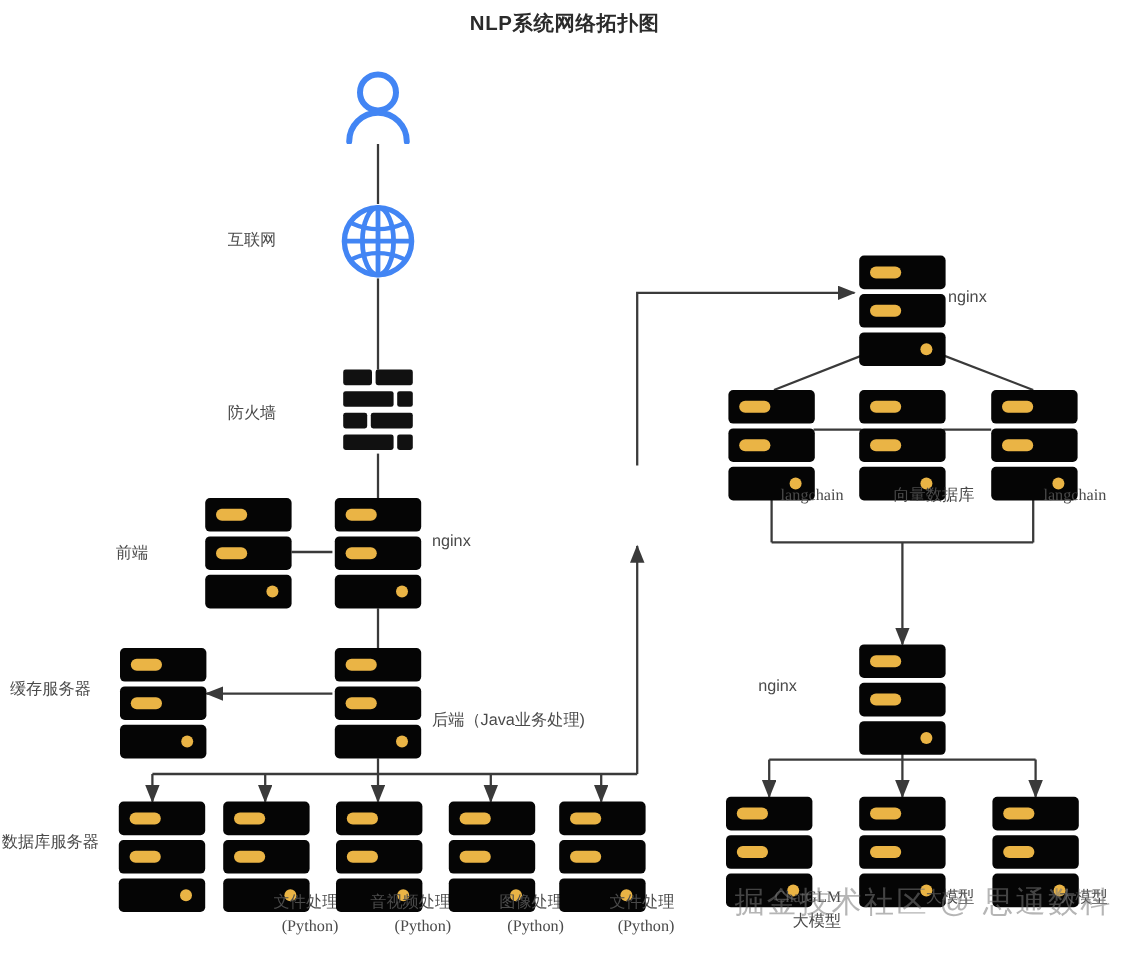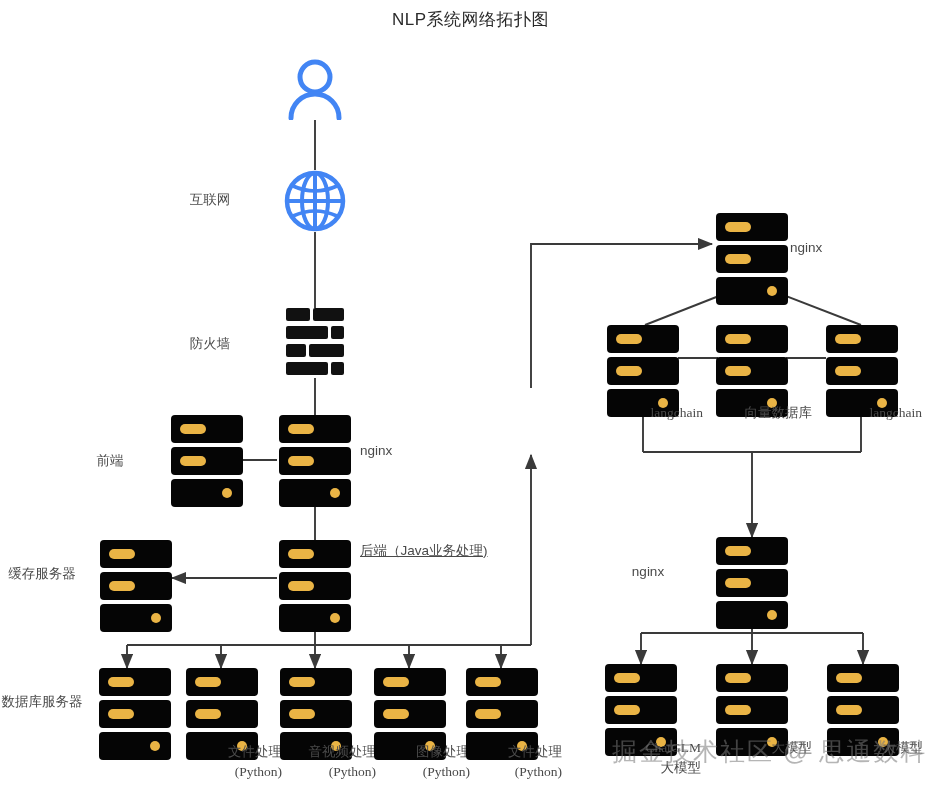--- a/index.html
+++ b/index.html
@@ -28,21 +28,21 @@
     height: 795px;
     pointer-events: none;
   }
   .title {
     position: absolute;
     left: 0;
     top: 8px;
     width: 941px;
     text-align: center;
     font-size: 17px;
-    font-weight: normal;
+    font-weight: bold;
     color: #2b2b2b;
     letter-spacing: .5px;
   }
   
   .node {
     position: absolute;
   }
   .server {
     width: 72px;
     height: 92px;
@@ -261,21 +261,21 @@
     <div class="bay b1">
         <div class="pill"></div>
       </div>
     <div class="bay b2">
         <div class="pill"></div>
       </div>
     <div class="bay b3">
         <div class="led"></div>
       </div>
   </div>
-  <div class="lbl" style="left:360px; top:541px;text-decoration:underline;">后端（Java业务处理)</div>
+  <div class="lbl" style="left:360px; top:590px;">后端（Java业务处理)</div>
 
 
   <div class="lbl right" style="left:-8px; top:692px; width:100px;">数据库服务器</div>
 
   <div class="node server" style="left:99px; top:668px;">
     <div class="bay b1">
         <div class="pill"></div>
       </div>
     <div class="bay b2">
         <div class="pill"></div>

